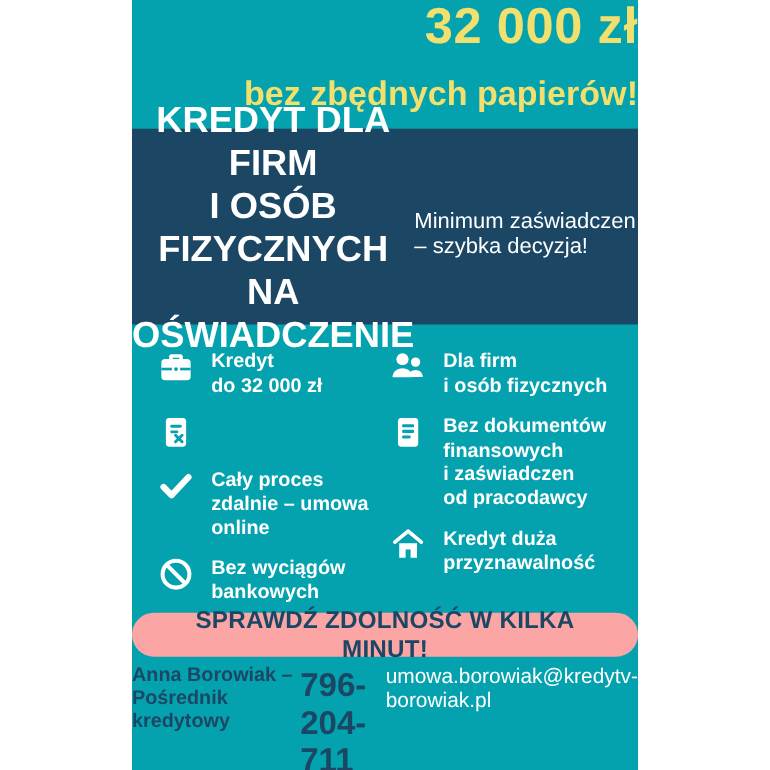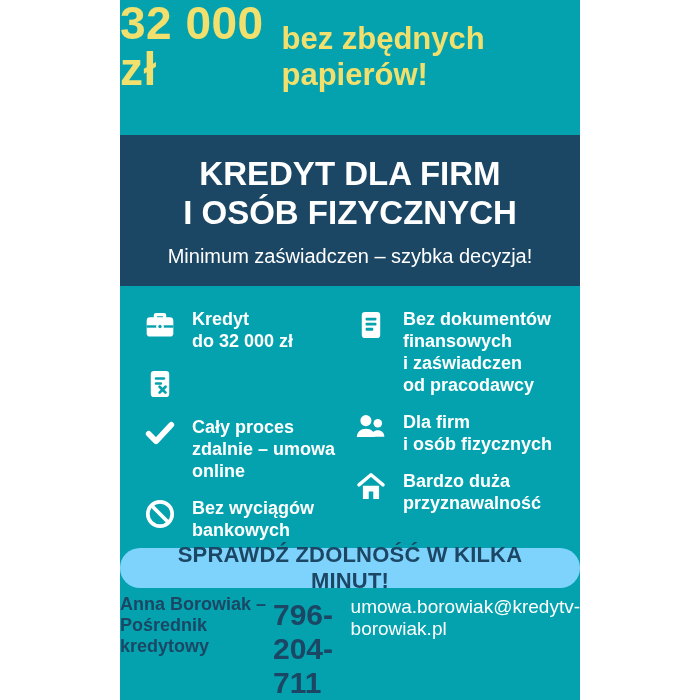--- a/index.html
+++ b/index.html
@@ -12,41 +12,41 @@
   .flyer {
     width: 460px; height: 700px;
     margin: 0 auto;
     background: #04a2ae;
     display: flex; flex-direction: column;
     box-sizing: border-box;
   }
   
   .top {
     height: 143px;
-    display: flex; flex-direction: row;
-    align-items: flex-start; justify-content: flex-end;
+    display: flex; flex-direction: column;
+    align-items: flex-end; justify-content: flex-end;
     padding-bottom: 14px;
   }
   .headline1 {
     color: #f2e06e;
     font-size: 46px; font-weight: 800;
     letter-spacing: 0.5px;
     line-height: 1.0;
   }
   .headline2 {
     color: #f2e06e;
     font-size: 31px; font-weight: 800;
     line-height: 1.15;
     margin-top: 21px;
   }
   
   .banner {
     height: 176px;
     background: #1b4765;
-    display: flex; flex-direction: column;
+    display: flex; flex-direction: row;
     align-items: center; justify-content: center;
     padding-top: 2px;
   }
   .banner-title {
     color: #ffffff;
     font-size: 33px; font-weight: 800;
     line-height: 1.18;
     text-align: center;
   }
   .banner-sub {
@@ -82,21 +82,21 @@
     line-height: 1.22;
     white-space: pre-line;
     padding-top: 2px;
   }
   
   .cta-wrap {
     display: flex; justify-content: center;
     margin-top: -2px;
   }
   .cta {
-    background: #7dd3fc;
+    background: #fca5a5;
     color: #1b4765;
     border: none;
     border-radius: 22px;
     height: 40px;
     padding: 0 22px;
     font-family: "Liberation Sans", sans-serif;
     font-size: 22px; font-weight: 800;
     letter-spacing: 0.2px;
     display: flex; align-items: center; justify-content: center;
     cursor: pointer;
@@ -130,20 +130,21 @@
 
   <div class="top">
     <div class="headline1">32 000 zł</div>
     <div class="headline2">bez zbędnych papierów!</div>
   </div>
 
   <div class="banner">
     <div class="banner-title">
       <div>KREDYT DLA FIRM</div>
       <div>I OSÓB FIZYCZNYCH</div>
+      <div>NA OŚWIADCZENIE</div>
     </div>
     <div class="banner-sub">Minimum zaświadczen – szybka decyzja!</div>
   </div>
 
   <div class="features">
     <div class="col col-left">
 
       <div class="feat">
         <span class="feat-icon">
           <svg viewBox="0 0 24 24">
@@ -190,53 +191,53 @@
         <span class="feat-text">Bez wyciągów
 bankowych</span>
       </div>
 
     </div>
     <div class="col col-right">
 
       <div class="feat">
         <span class="feat-icon">
           <svg viewBox="0 0 24 24">
+            <circle cx="16.8" cy="8.6" r="3" fill="#ffffff"></circle>
+            <path d="M12.2 18.2c0-2.8 2-4.6 4.6-4.6s4.6 1.8 4.6 4.6z" fill="#ffffff"></path>
+            <circle cx="8.4" cy="6.8" r="3.9" fill="#ffffff"></circle>
+            <path d="M2 18.4c0-3.6 2.8-5.9 6.4-5.9s6.4 2.3 6.4 5.9z" fill="#ffffff"></path>
+          </svg>
+        </span>
+        <span class="feat-text">Dla firm
+i osób fizycznych</span>
+      </div>
+
+      <div class="feat">
+        <span class="feat-icon">
+          <svg viewBox="0 0 24 24">
             <rect x="5.5" y="2.8" width="13" height="18.4" rx="2.2" fill="#ffffff"></rect>
             <rect x="8.2" y="6.8" width="7.6" height="2" rx="0.6" fill="#04a2ae"></rect>
             <rect x="8.2" y="10.4" width="7.6" height="2" rx="0.6" fill="#04a2ae"></rect>
             <rect x="8.2" y="14" width="5.4" height="2" rx="0.6" fill="#04a2ae"></rect>
           </svg>
         </span>
         <span class="feat-text">Bez dokumentów
 finansowych
 i zaświadczen
 od pracodawcy</span>
       </div>
 
       <div class="feat">
         <span class="feat-icon">
           <svg viewBox="0 0 24 24">
-            <circle cx="16.8" cy="8.6" r="3" fill="#ffffff"></circle>
-            <path d="M12.2 18.2c0-2.8 2-4.6 4.6-4.6s4.6 1.8 4.6 4.6z" fill="#ffffff"></path>
-            <circle cx="8.4" cy="6.8" r="3.9" fill="#ffffff"></circle>
-            <path d="M2 18.4c0-3.6 2.8-5.9 6.4-5.9s6.4 2.3 6.4 5.9z" fill="#ffffff"></path>
-          </svg>
-        </span>
-        <span class="feat-text">Dla firm
-i osób fizycznych</span>
-      </div>
-
-      <div class="feat">
-        <span class="feat-icon">
-          <svg viewBox="0 0 24 24">
             <path d="M3.5 10.5L12 3.4l8.5 7.1" fill="none" stroke="#ffffff" stroke-width="2.4" stroke-linecap="round" stroke-linejoin="round"></path>
             <path fill-rule="evenodd" fill="#ffffff" d="M6.3 11.2h11.4v9.3H6.3z M10.4 15.2h3.2v5.3h-3.2z"></path>
           </svg>
         </span>
-        <span class="feat-text">Bardzo duża
+        <span class="feat-text">Kredyt duża
 przyznawalność</span>
       </div>
 
     </div>
   </div>
 
   <div class="cta-wrap">
     <button class="cta">SPRAWDŹ ZDOLNOŚĆ W KILKA MINUT!</button>
   </div>
 

